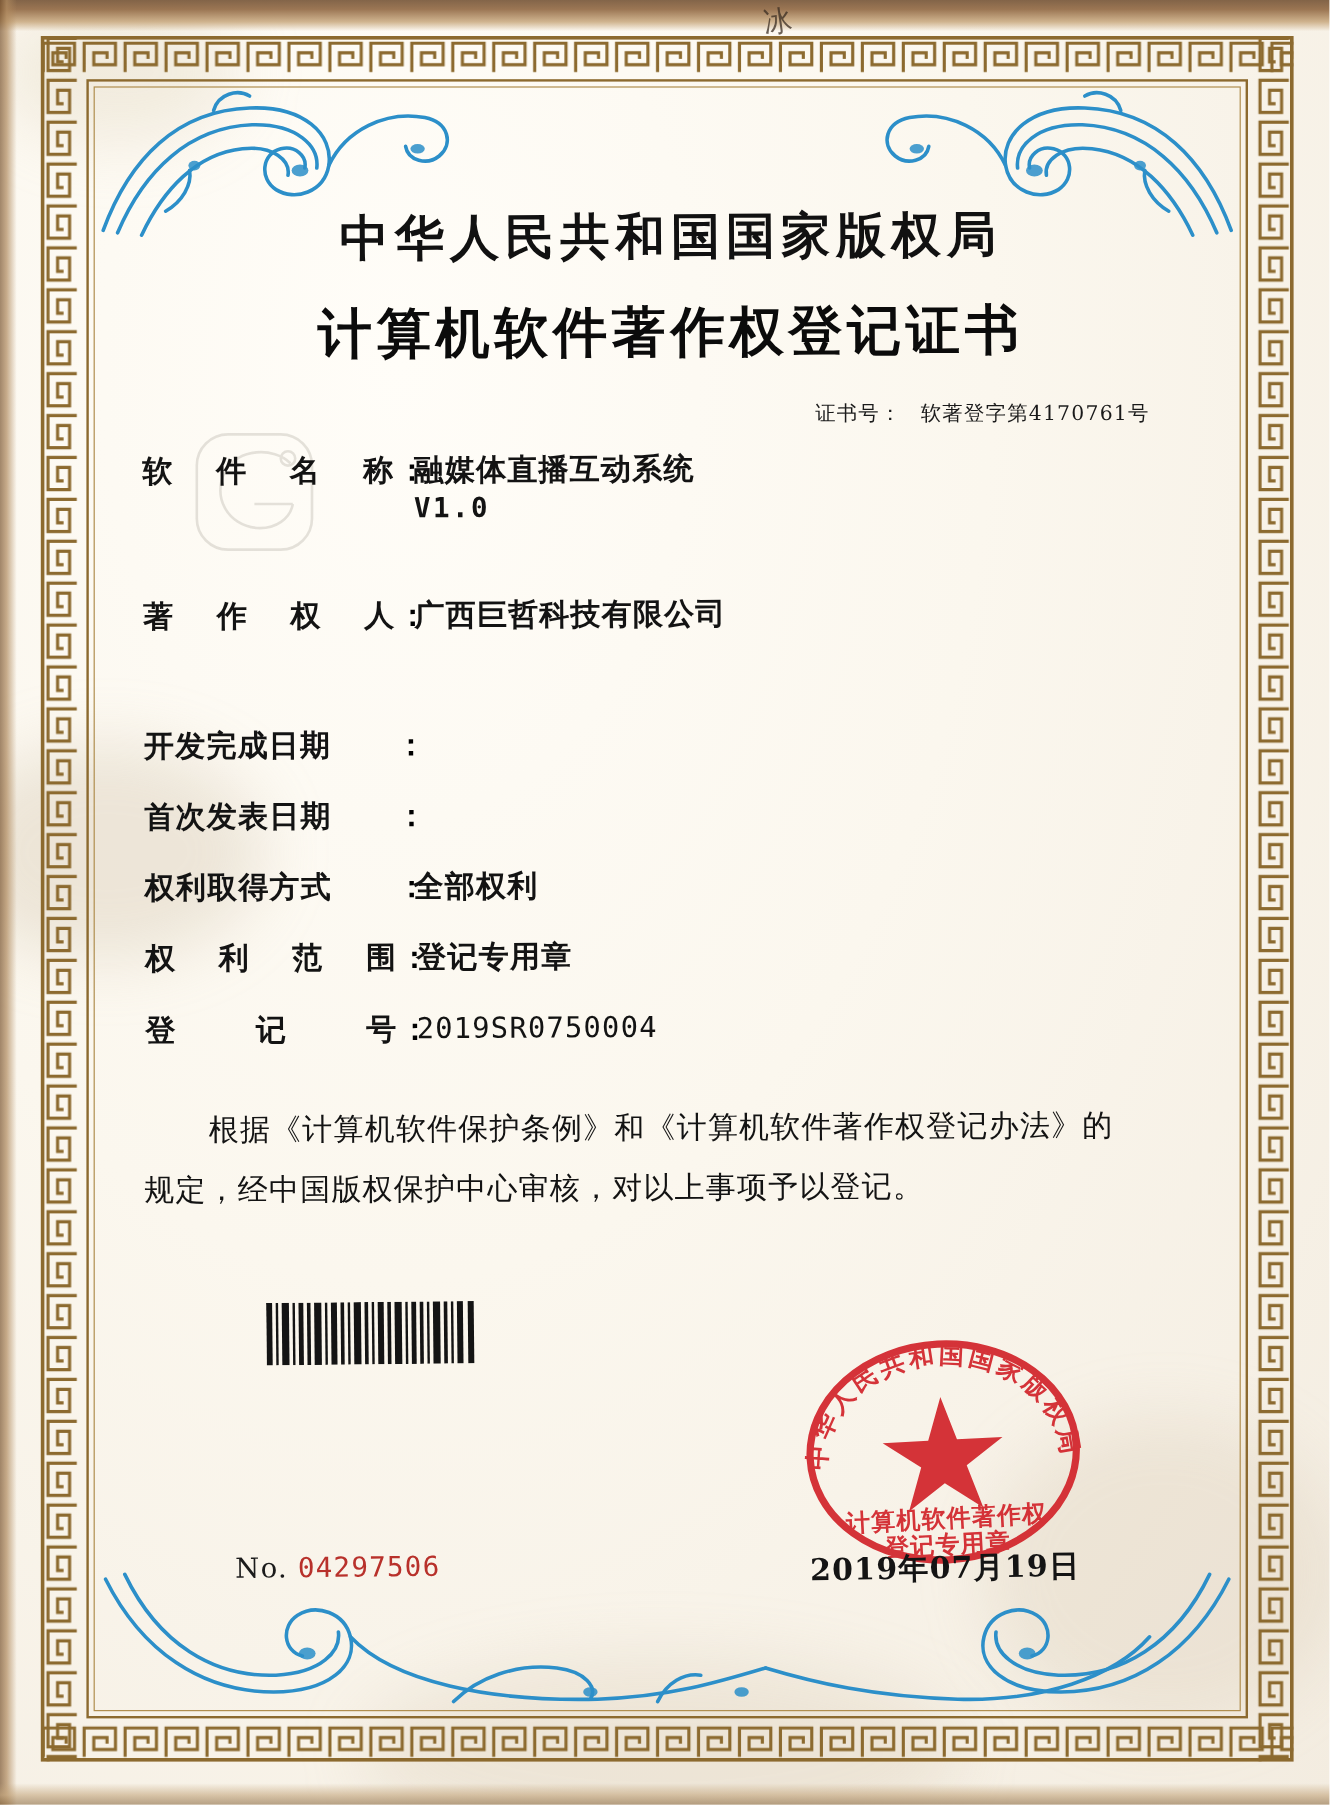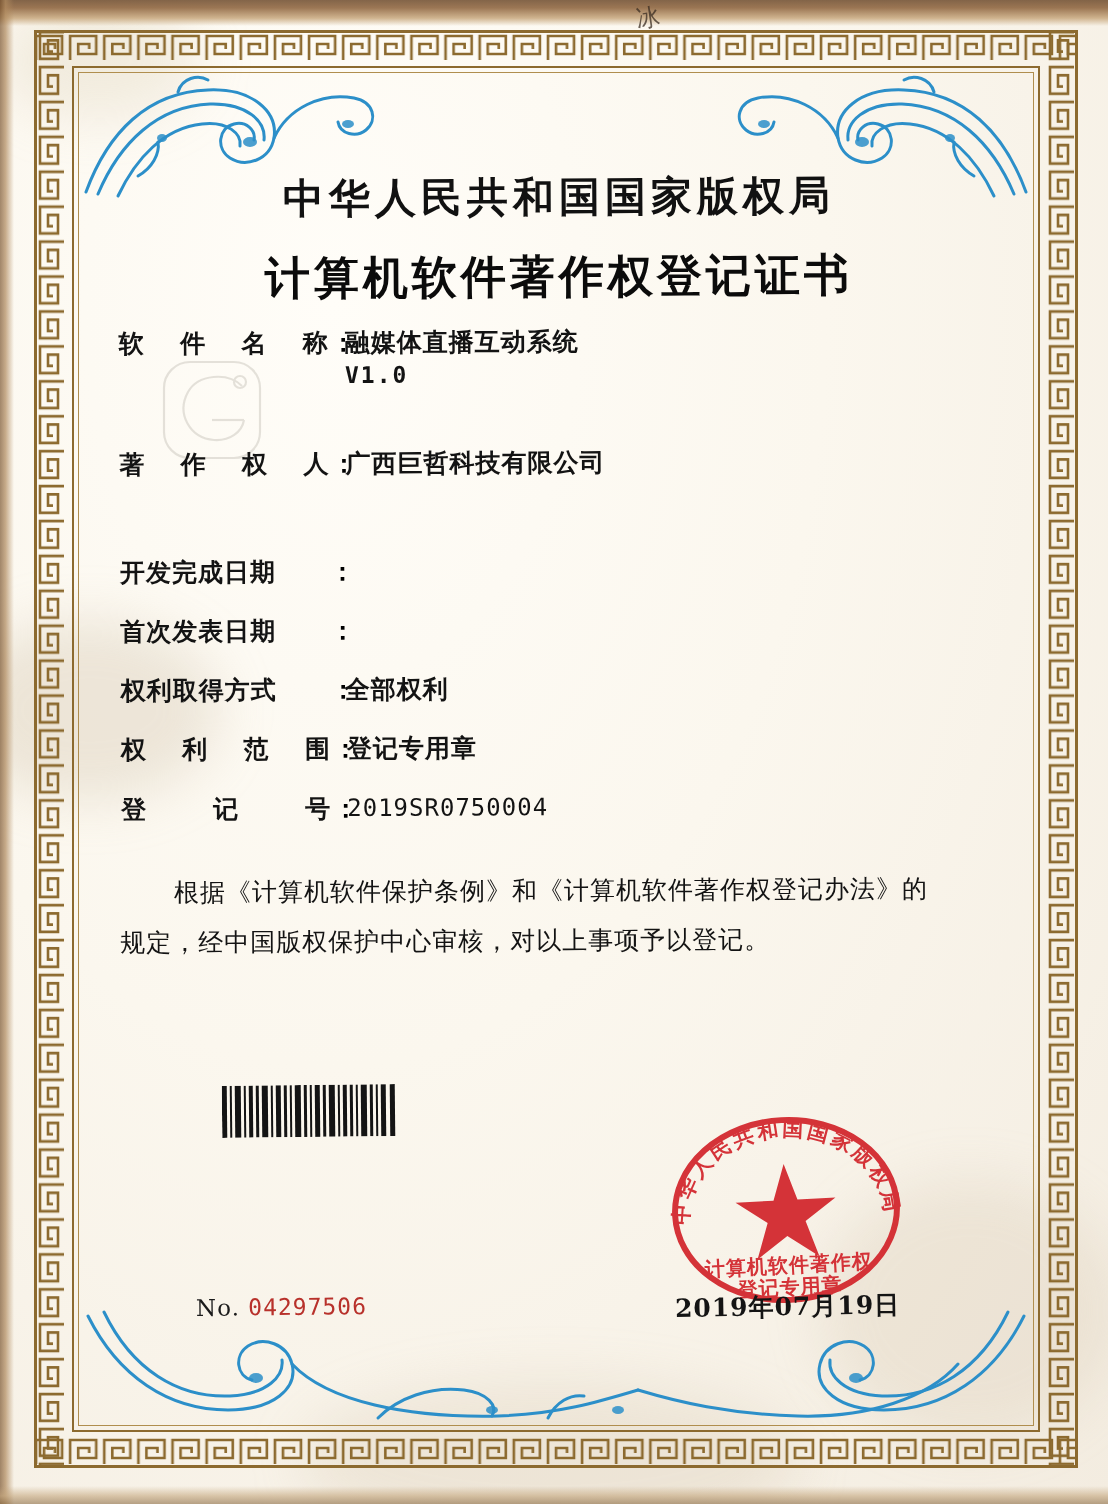--- a/index.html
+++ b/index.html
@@ -391,20 +391,23 @@
         <circle cx="90" cy="30" r="6"></circle>
       </g>
     </svg>
   </div>
 
   <div class="content">
 
     <div class="title-main">中华人民共和国国家版权局</div>
     <div class="title-sub">计算机软件著作权登记证书</div>
 
+    <div class="cert-no-row">
+      <span class="lbl">证书号：</span><span>软著登字第4170761号</span>
+    </div>
 
     <div class="fields">
 
       <div class="field-row">
         <div class="f-label spaced">
           <span>软</span>
           <span>件</span>
           <span>名</span>
           <span>称</span>
         </div>

